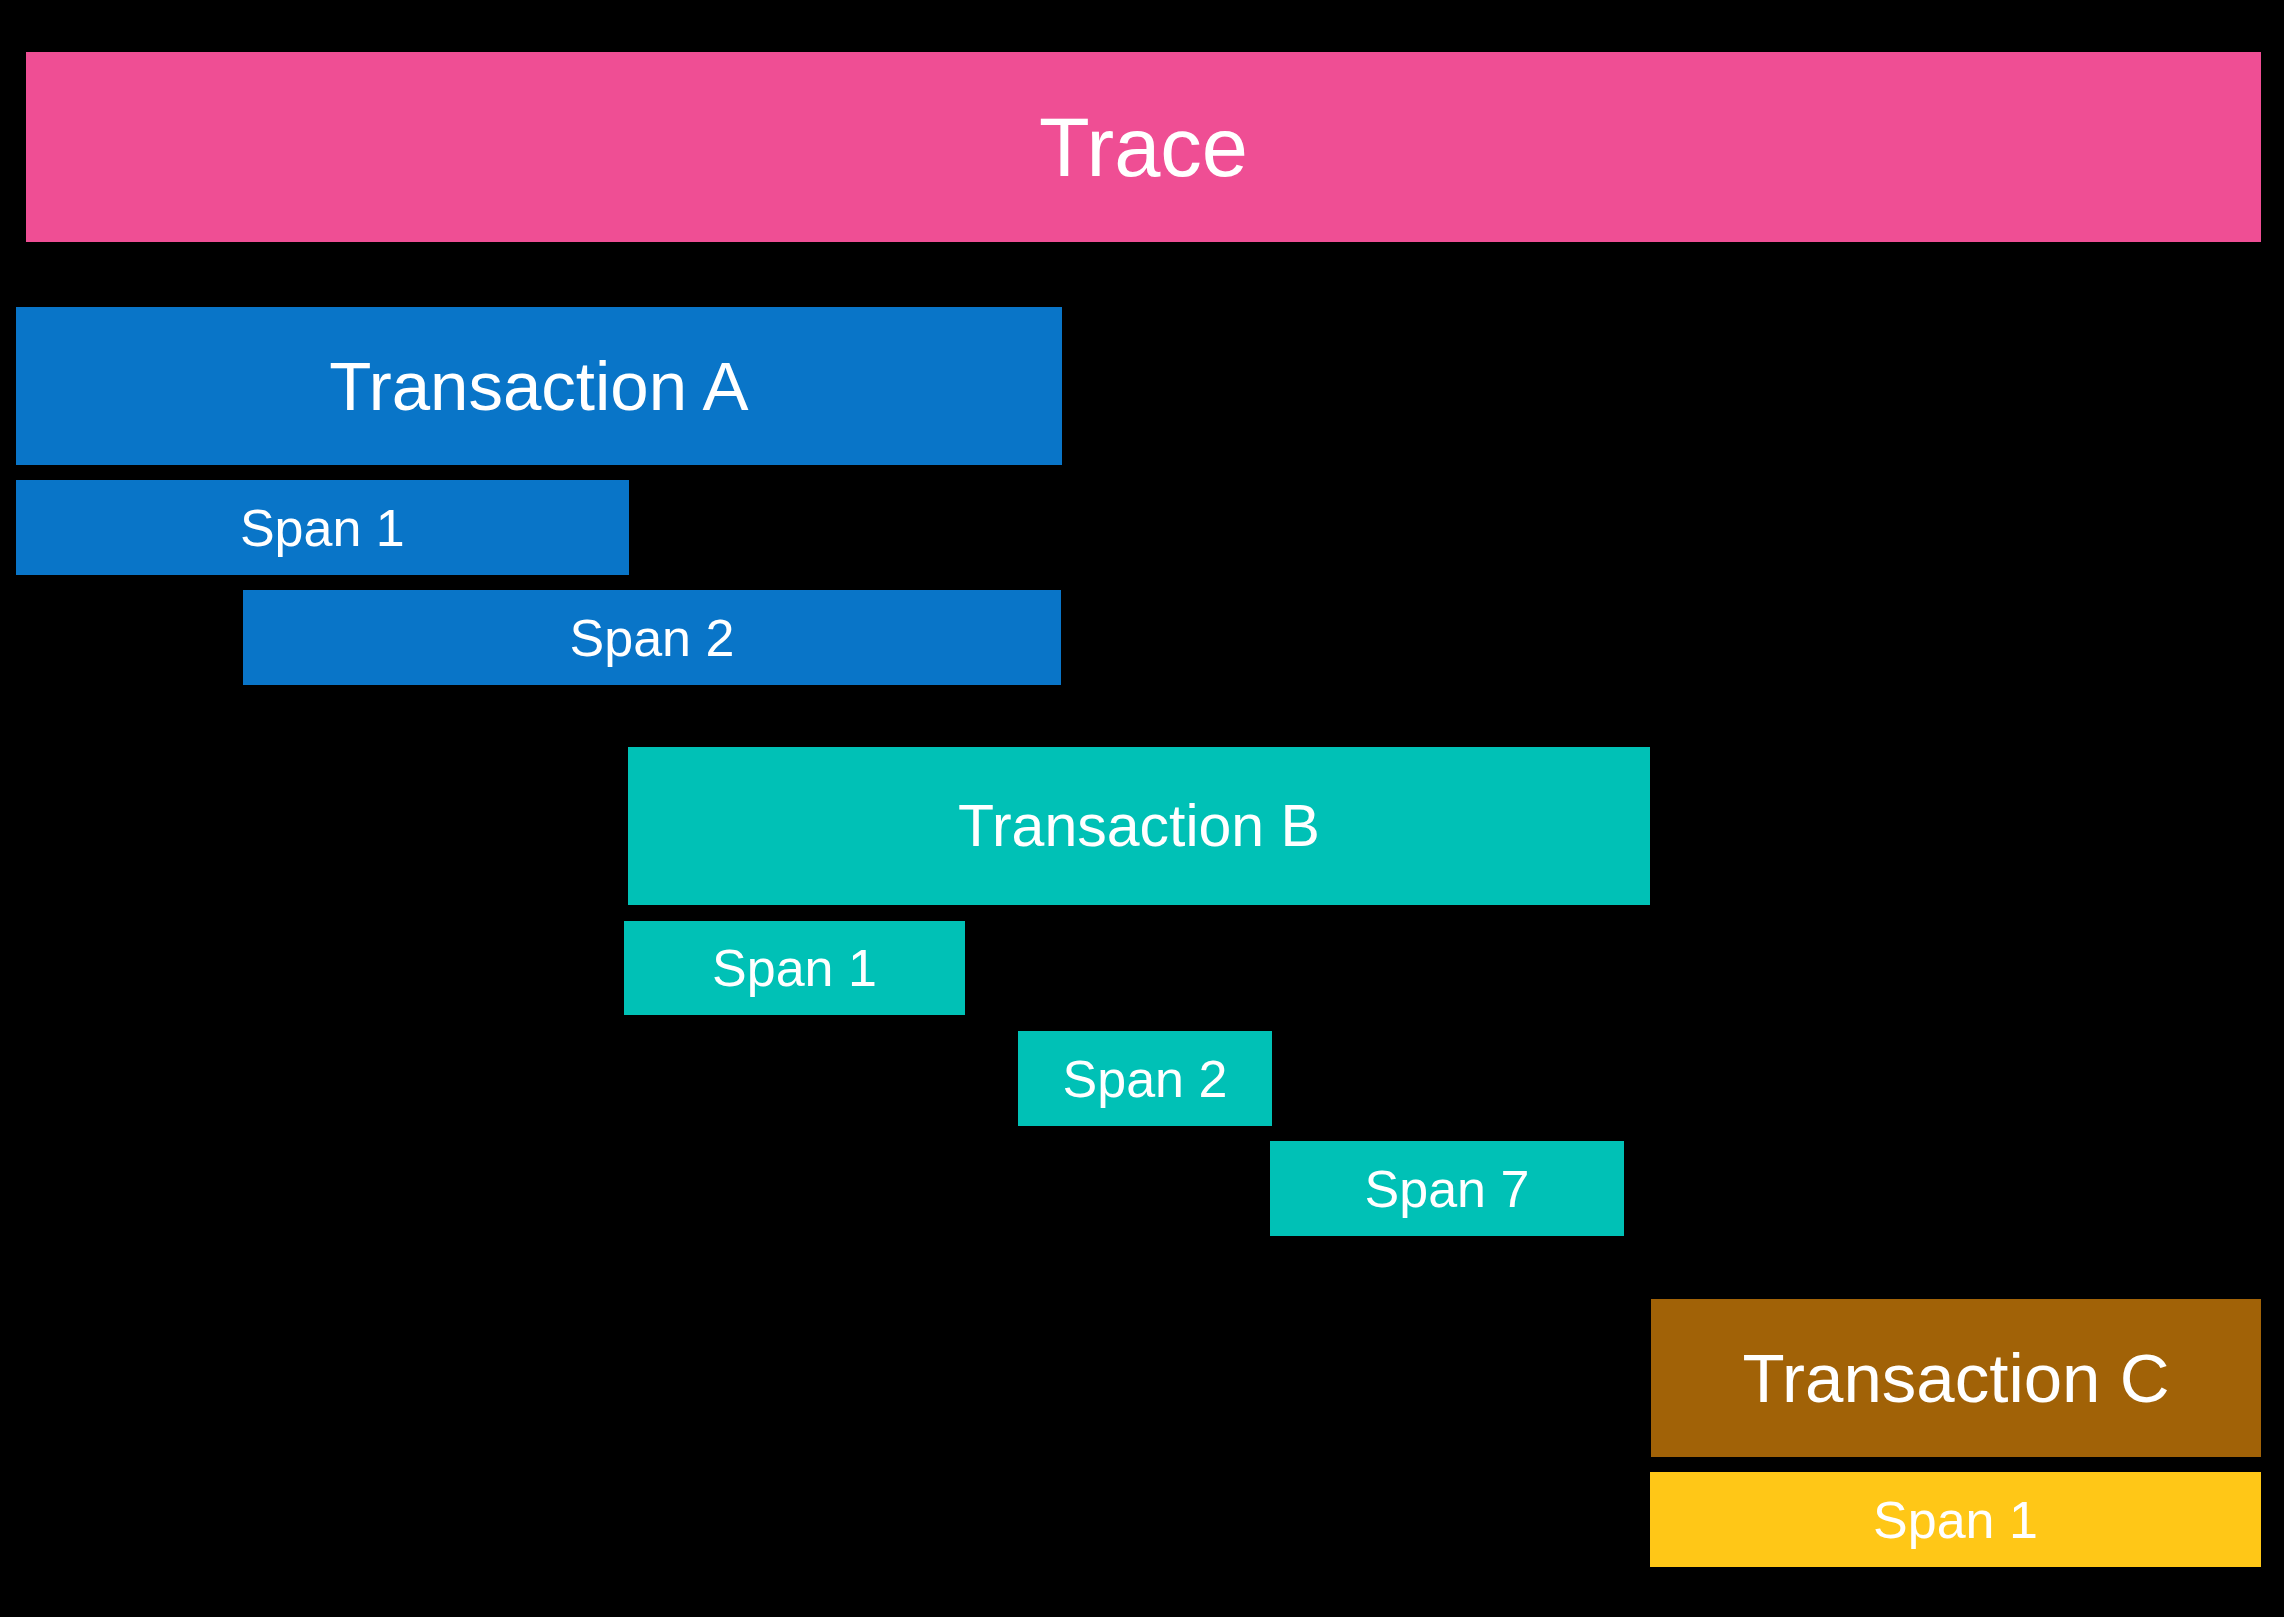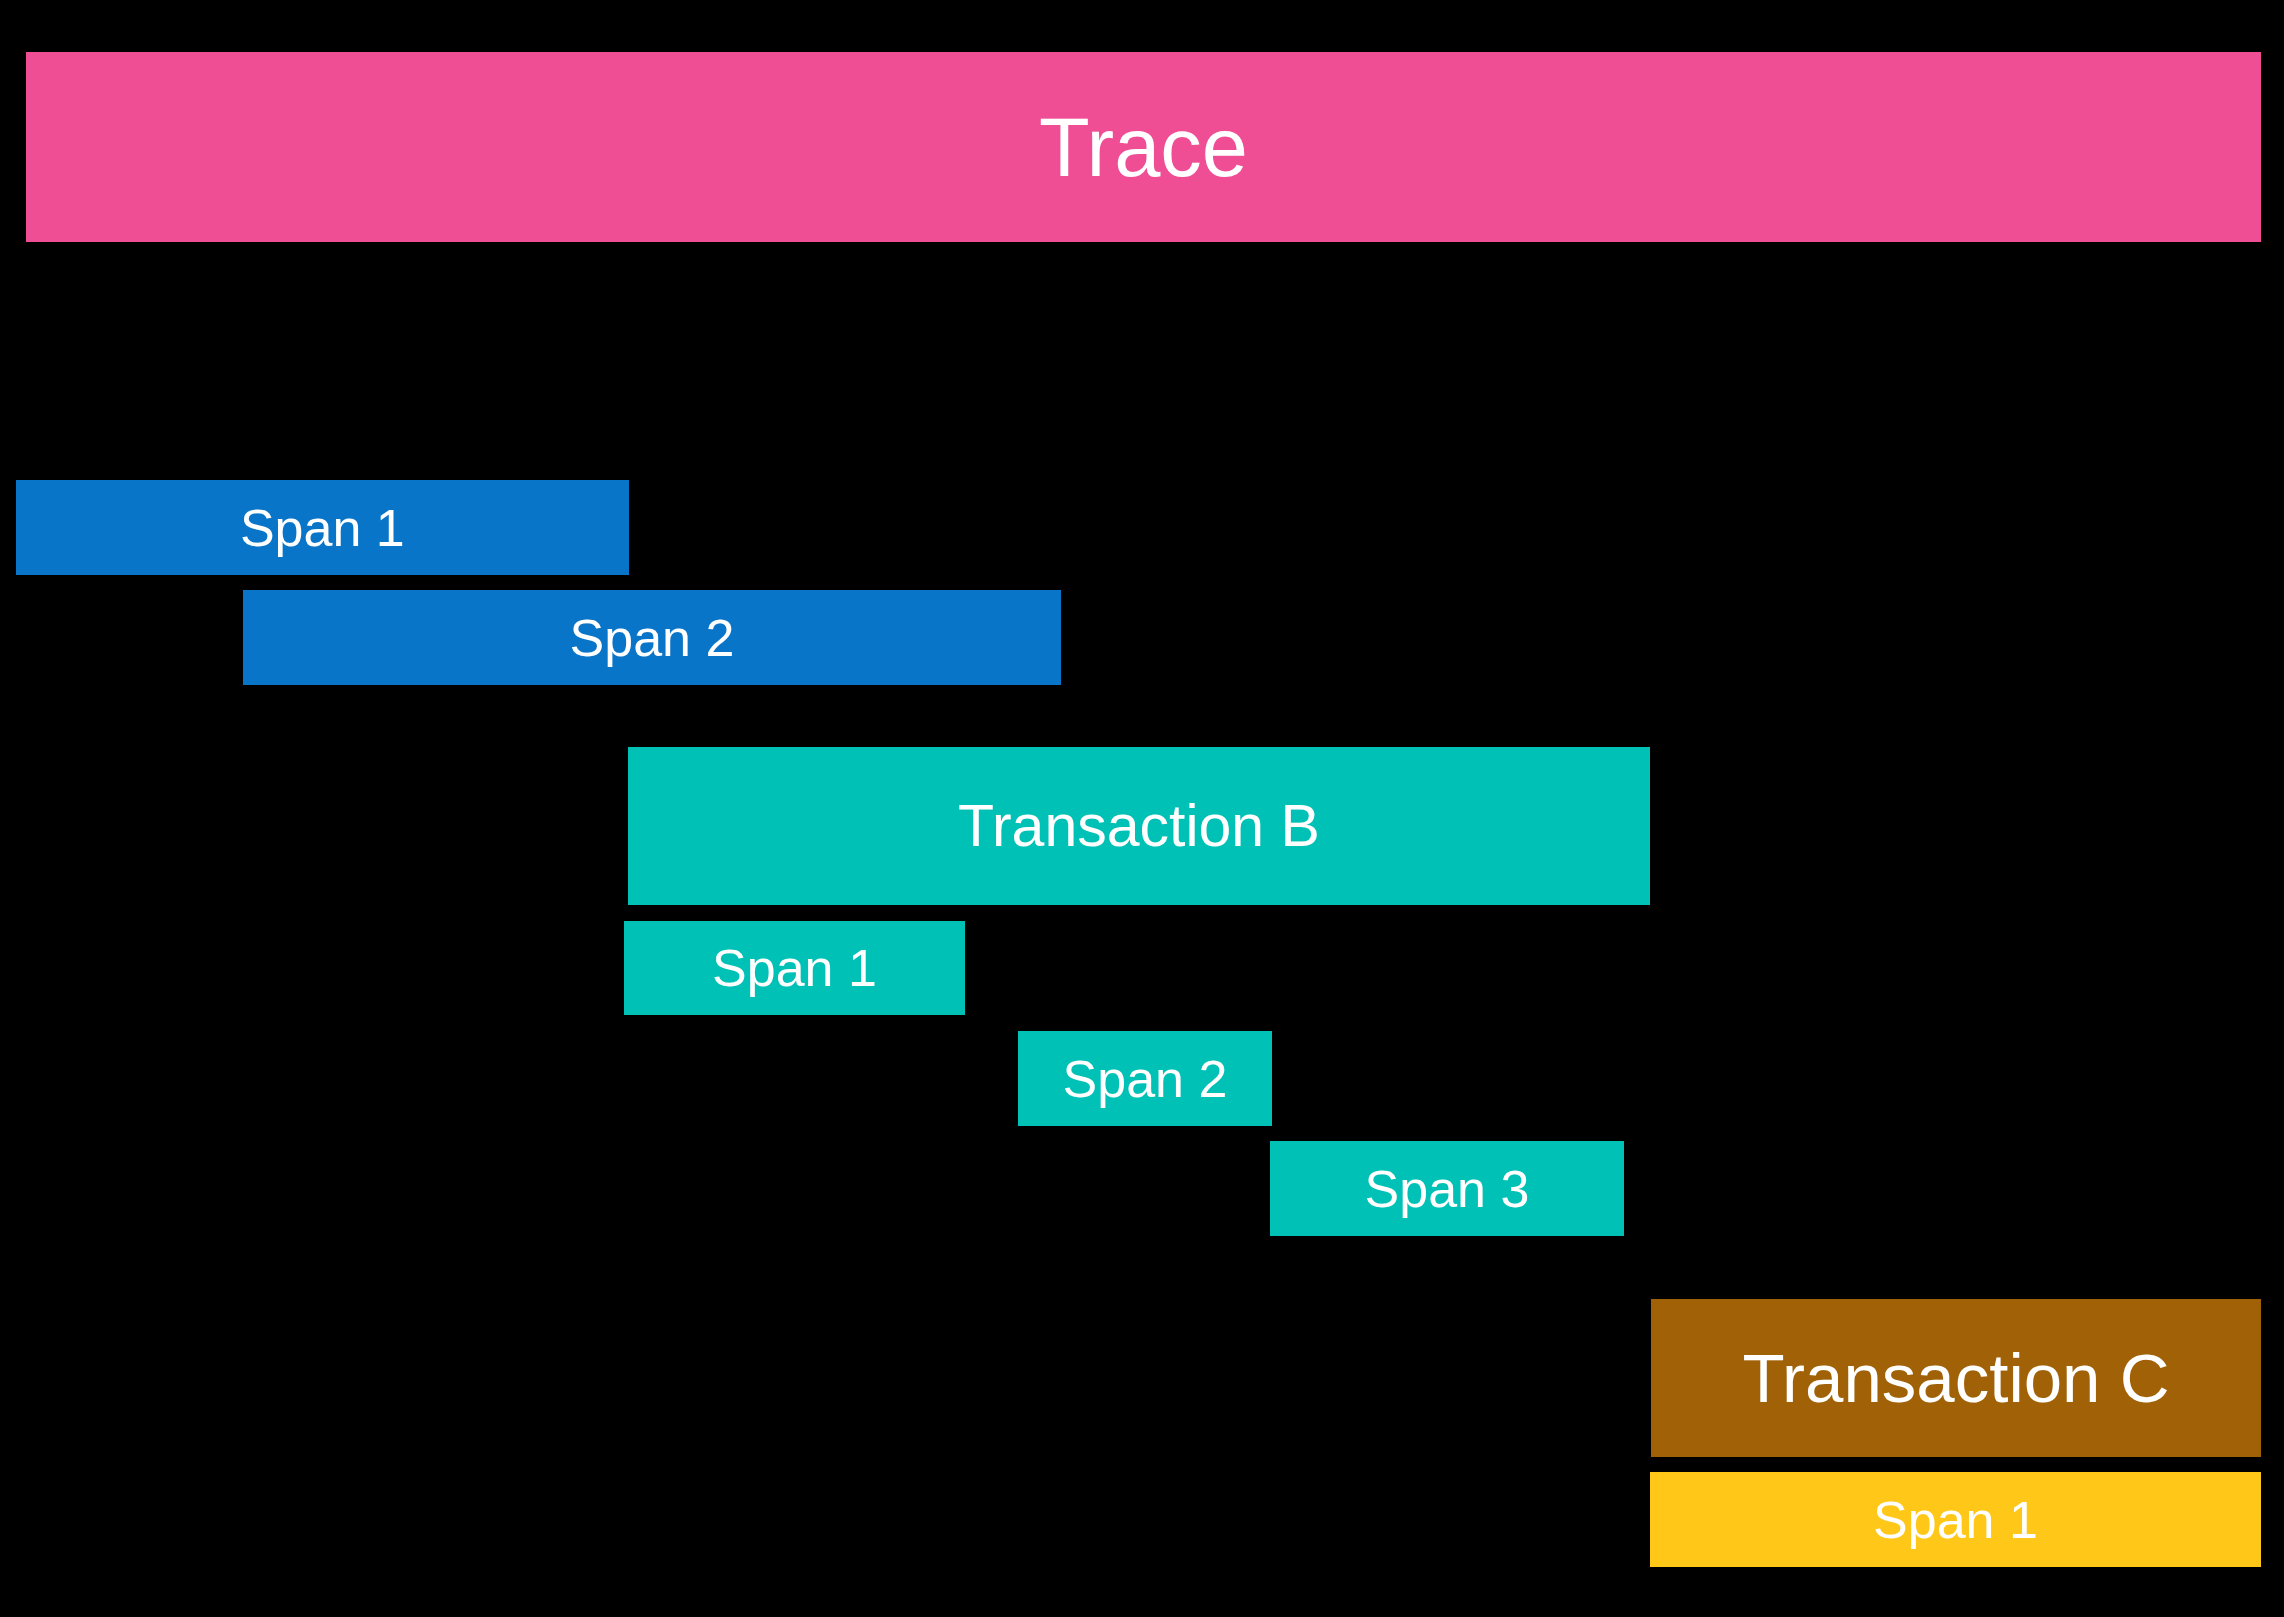--- a/index.html
+++ b/index.html
@@ -30,37 +30,40 @@
     font-weight: 400;
   }
 </style>
 </head>
 <body>
 
 <div id="stage" style="background: rgb(0, 0, 0);">
     <div class="bar" style="left: 26px; top: 52px; width: 2235px; height: 190px; background: rgb(239, 78, 148);">
       <span class="bar-label" style="font-size: 83px; color: rgb(255, 255, 255);">Trace</span>
     </div>
+    <div class="bar" style="left: 15.8px; top: 307px; width: 1046px; height: 158px; background: rgb(9, 117, 200);">
+      <span class="bar-label" style="font-size: 69px; color: rgb(255, 255, 255);">Transaction A</span>
+    </div>
     <div class="bar" style="left: 15.8px; top: 480px; width: 613px; height: 95px; background: rgb(9, 117, 200);">
       <span class="bar-label" style="font-size: 52px; color: rgb(255, 255, 255);">Span 1</span>
     </div>
     <div class="bar" style="left: 243px; top: 590px; width: 818px; height: 95px; background: rgb(9, 117, 200);">
       <span class="bar-label" style="font-size: 52px; color: rgb(255, 255, 255);">Span 2</span>
     </div>
     <div class="bar" style="left: 628px; top: 747px; width: 1022px; height: 158px; background: rgb(0, 193, 182);">
       <span class="bar-label" style="font-size: 59px; color: rgb(255, 255, 255);">Transaction B</span>
     </div>
     <div class="bar" style="left: 624px; top: 921px; width: 341px; height: 94px; background: rgb(0, 193, 182);">
       <span class="bar-label" style="font-size: 52px; color: rgb(255, 255, 255);">Span 1</span>
     </div>
     <div class="bar" style="left: 1018px; top: 1031px; width: 254px; height: 95px; background: rgb(0, 193, 182);">
       <span class="bar-label" style="font-size: 52px; color: rgb(255, 255, 255);">Span 2</span>
     </div>
     <div class="bar" style="left: 1270px; top: 1141px; width: 354px; height: 95px; background: rgb(0, 193, 182);">
-      <span class="bar-label" style="font-size: 52px; color: rgb(255, 255, 255);">Span 3</span>
+      <span class="bar-label" style="font-size: 52px; color: rgb(255, 255, 255);">Span 7</span>
     </div>
     <div class="bar" style="left: 1651px; top: 1299px; width: 610px; height: 158px; background: #a16207;">
       <span class="bar-label" style="font-size: 69px; color: rgb(255, 255, 255);">Transaction C</span>
     </div>
     <div class="bar" style="left: 1650px; top: 1472px; width: 611px; height: 95px; background: rgb(255, 199, 23);">
       <span class="bar-label" style="font-size: 52px; color: rgb(255, 255, 255);">Span 1</span>
     </div>
   </div>
 
 

